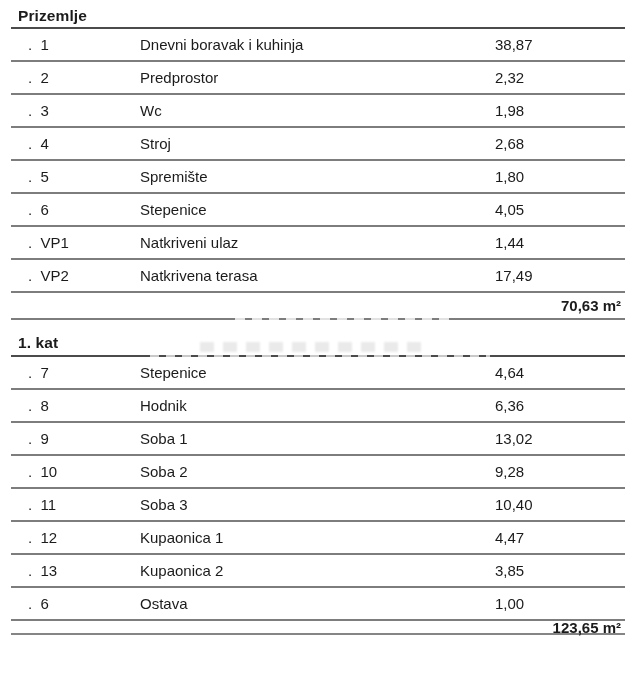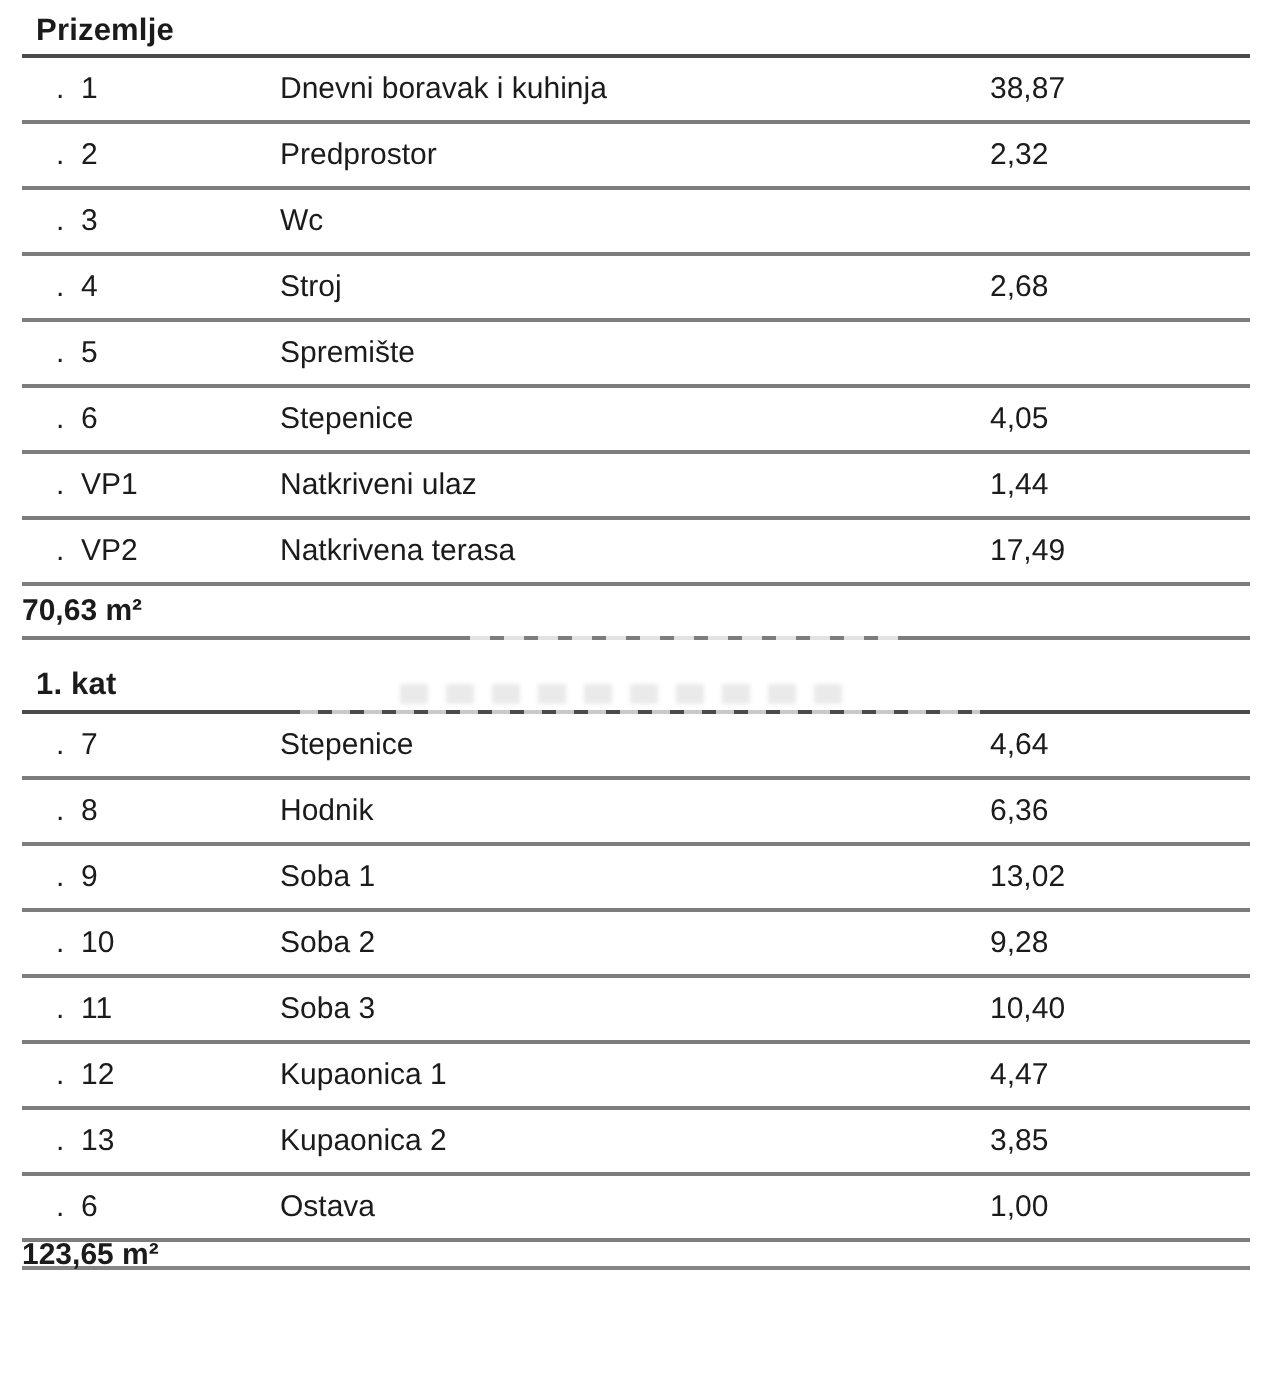--- a/index.html
+++ b/index.html
@@ -23,21 +23,21 @@
   .row {
     display:flex; align-items:center;
     height:33px; font-size:15px;
     border-bottom:2px solid #7d7d7d;
   }
   .c-no   { width:129px; padding-left:17px; white-space:pre; }
   .c-name { flex:1; }
   .c-area { width:130px; text-align:left; padding-right:20px; }
 
   .total-row {
-    display:flex; align-items:center; justify-content:flex-start;
+    display:flex; align-items:center; justify-content:flex-end;
     height:27px; padding-right:4px;
     font-size:15px; font-weight:bold;
     border-bottom:2px solid #7d7d7d;
   }
   .grand-row { height:14px; border-bottom:2px solid #858585; }
 
   
   .wm { position:absolute; pointer-events:none; }
   .wm-dash-1 {
     top:317px; left:235px; width:215px; height:4px;
@@ -67,29 +67,31 @@
       <span class="c-area">38,87</span>
     </div>
     <div class="row">
       <span class="c-no">.  2</span>
       <span class="c-name">Predprostor</span>
       <span class="c-area">2,32</span>
     </div>
     <div class="row">
       <span class="c-no">.  3</span>
       <span class="c-name">Wc</span>
+      <span class="c-area">1,98</span>
     </div>
     <div class="row">
       <span class="c-no">.  4</span>
       <span class="c-name">Stroj</span>
       <span class="c-area">2,68</span>
     </div>
     <div class="row">
       <span class="c-no">.  5</span>
       <span class="c-name">Spremište</span>
+      <span class="c-area">1,80</span>
     </div>
     <div class="row">
       <span class="c-no">.  6</span>
       <span class="c-name">Stepenice</span>
       <span class="c-area">4,05</span>
     </div>
     <div class="row">
       <span class="c-no">.  VP1</span>
       <span class="c-name">Natkriveni ulaz</span>
       <span class="c-area">1,44</span>

